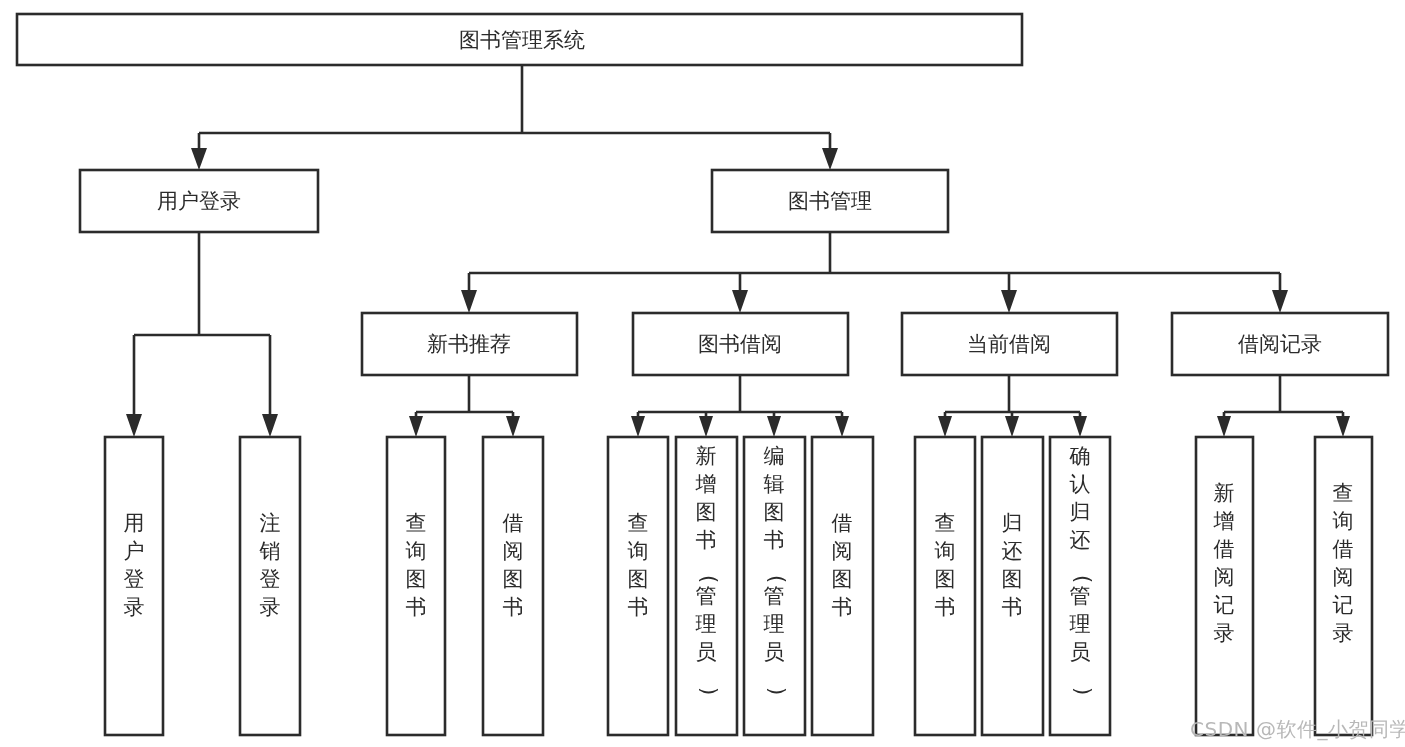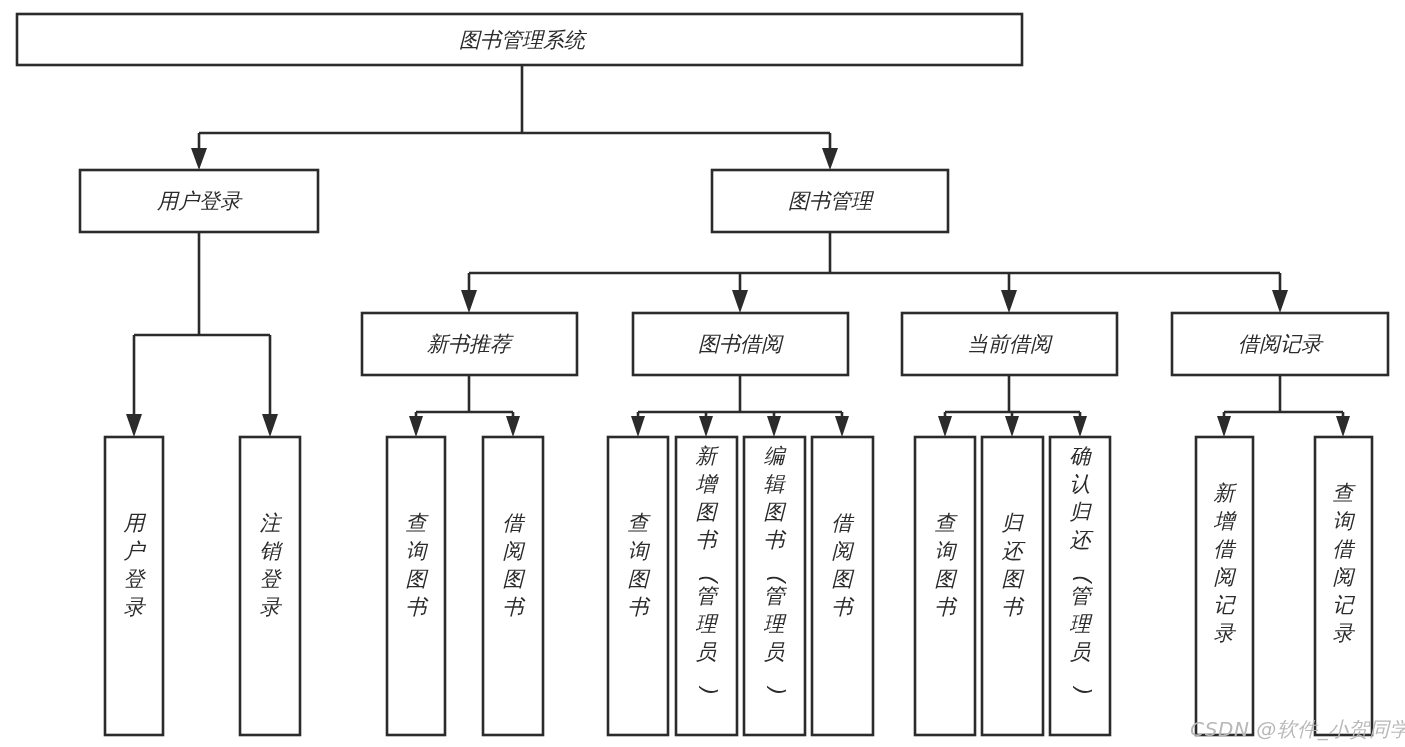--- a/index.html
+++ b/index.html
@@ -11,21 +11,20 @@
     width: 1405px;
     height: 747px;
     font-family: "DejaVu Sans", "Liberation Sans", sans-serif;
     overflow: hidden;
   }
   #diagram-root {
     position: relative;
     width: 1405px;
     height: 716px;
     background: #ffffff;
-    font-style: italic;
   }
   svg#flow-svg {
     position: absolute;
     left: 0;
     top: 0;
     width: 1405px;
     height: 747px;
   }
   .node-box {
     fill: #ffffff;

